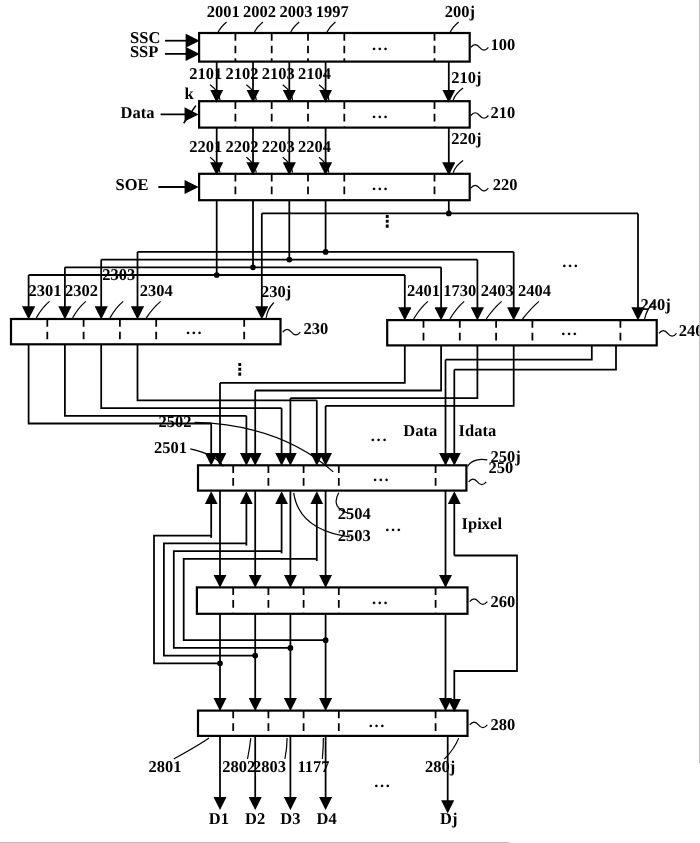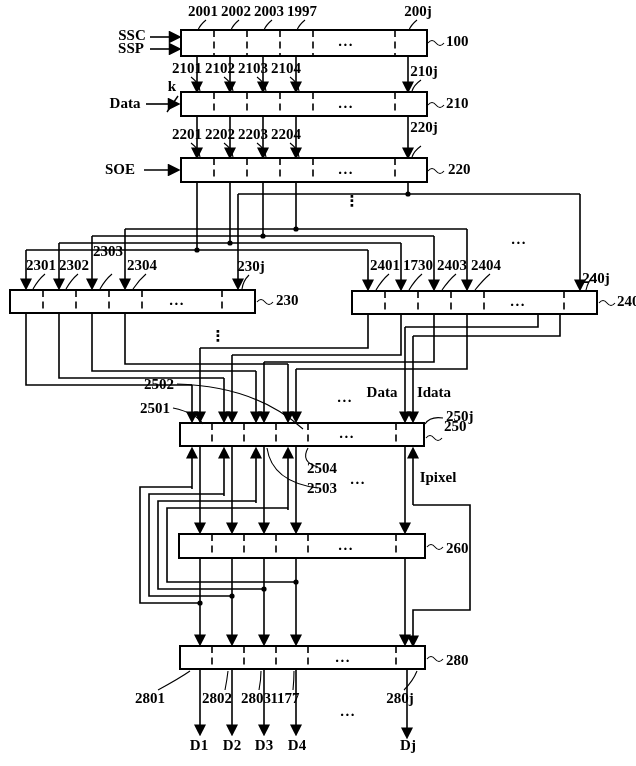--- a/index.html
+++ b/index.html
@@ -201,21 +201,21 @@
 <span class="lbl" style="left:486px;top:258px">2404</span>
 <span class="lbl" style="left:596px;top:271px">240j</span>
 
 <span class="lbl" style="left:155px;top:401px">2501</span>
 <span class="lbl" style="left:159px;top:377px">2502</span>
 <span class="lbl" style="left:322px;top:481px">2503</span>
 <span class="lbl" style="left:322px;top:461px">2504</span>
 
 <span class="lbl" style="left:150px;top:691px">2801</span>
 <span class="lbl" style="left:217px;top:691px">2802</span>
-<span class="lbl" style="left:256px;top:691px">2803</span>
+<span class="lbl" style="left:245px;top:691px">2803</span>
 <span class="lbl" style="left:285px;top:691px">1177</span>
 <span class="lbl" style="left:400px;top:691px">280j</span>
 
 <span class="lbl ref" style="left:446px;top:34px">100</span>
 <span class="lbl ref" style="left:446px;top:96px">210</span>
 <span class="lbl ref" style="left:448px;top:162px">220</span>
 <span class="lbl ref" style="left:276px;top:293px">230</span>
 <span class="lbl ref" style="left:617px;top:294px">240</span>
 <span class="lbl ref" style="left:446px;top:409px">250j</span>
 <span class="lbl ref" style="left:444px;top:419px">250</span>

